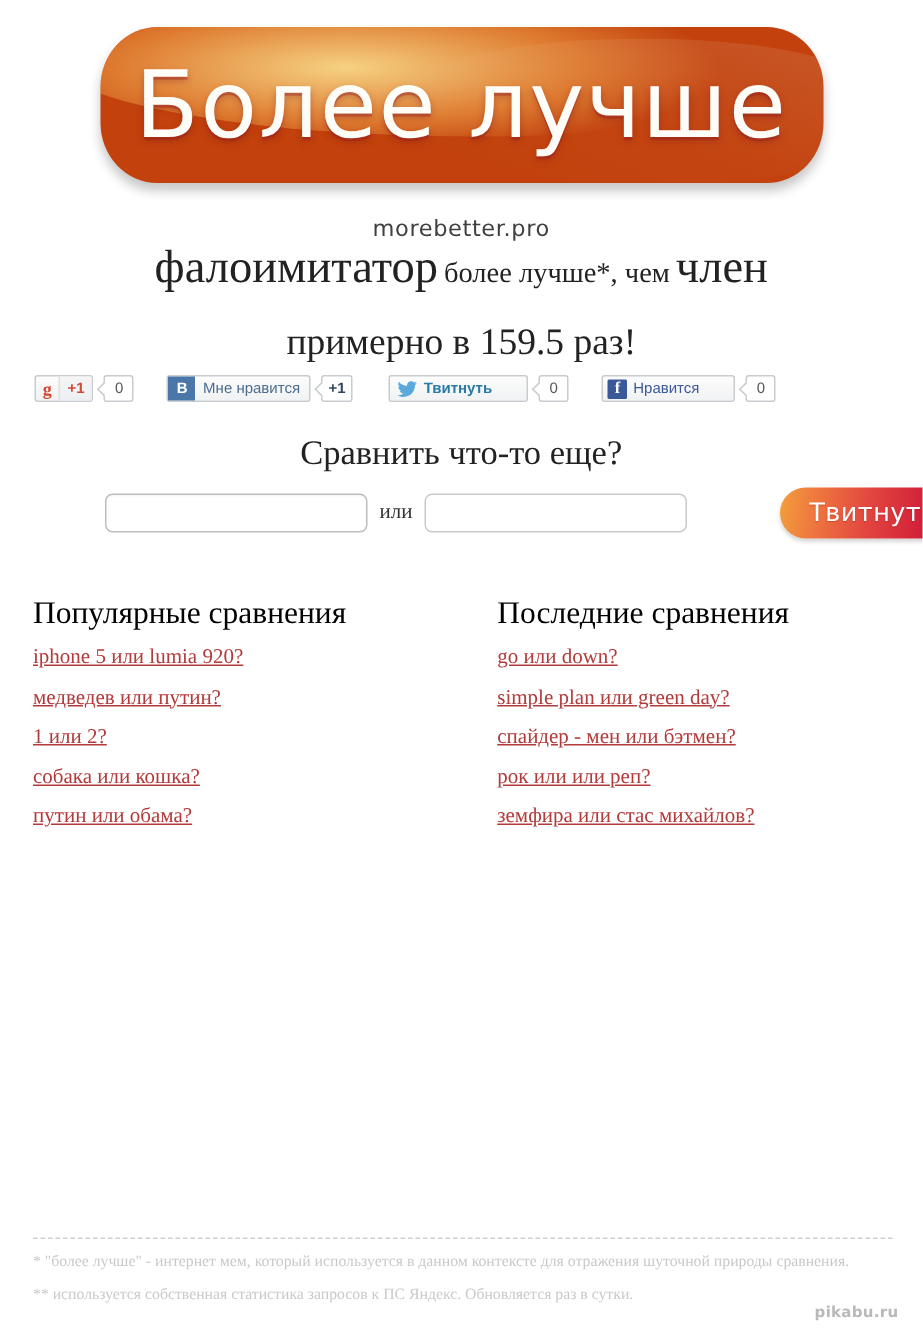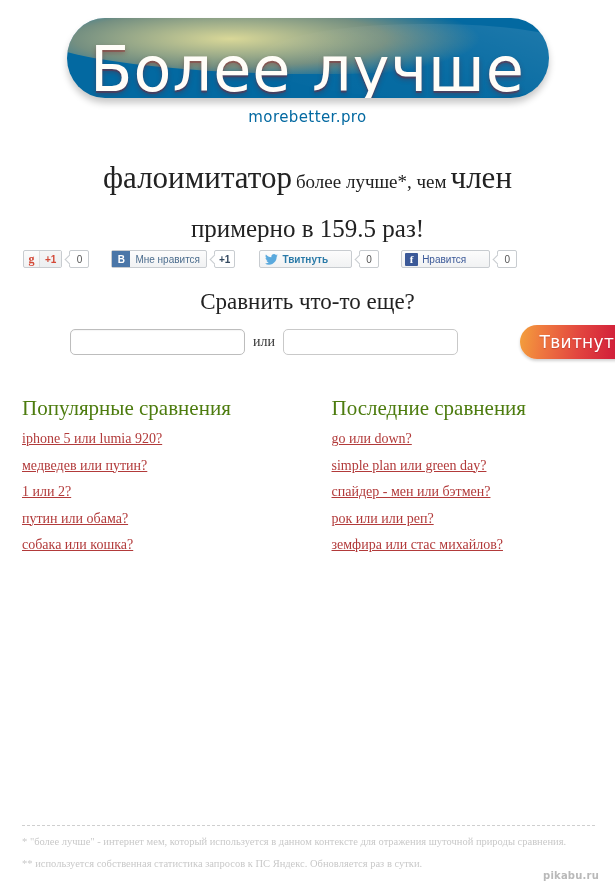--- a/index.html
+++ b/index.html
@@ -21,26 +21,26 @@
   .logo-wrap {
     position: absolute;
     left: 0; top: 18px;
     width: 615px;
     text-align: center;
   }
   .logo-badge {
     position: relative;
     display: inline-block;
     width: 482px;
-    height: 80px;
+    height: 104px;
     border-radius: 38px / 40px;
     background:
       radial-gradient(120% 150% at 30% 5%, rgba(255,226,120,0.95) 0%, rgba(255,196,88,0.75) 22%, rgba(247,140,72,0.25) 46%, rgba(216,42,62,0.0) 70%),
       linear-gradient(118deg, #f0a24a 0%, #ec8049 16%, #e2癸 0%, #d8344a 52%, #cf2038 72%, #c81f36 100%);
-    background-color: #0369a1;
+    background-color: #c2410c;
     box-shadow: 0 5px 7px rgba(0,0,0,0.22);
     overflow: hidden;
   }
   .logo-badge::before{
     content:"";
     position:absolute;
     left:-8%; top:-40%;
     width:120%; height:110%;
     border-radius:50%;
     background: radial-gradient(60% 70% at 35% 60%, rgba(255,235,150,0.85) 0%, rgba(255,190,90,0.45) 45%, rgba(255,150,80,0.0) 72%);
@@ -62,24 +62,24 @@
     line-height: 104px;
     font-family: "DejaVu Sans", sans-serif;
     font-size: 62px;
     letter-spacing: 1px;
     color: #fffdf8;
     text-shadow:
       0 2px 0 rgba(150,25,35,0.35),
       0 3px 5px rgba(120,20,30,0.35);
   }
   .logo-url {
-    margin-top: 6px;
+    margin-top: 16px;
     font-family: "DejaVu Sans", sans-serif;
     font-size: 15px;
-    color: #0369a1;
+    color: #404040;
     letter-spacing: 0.4px;
   }
 
   
   .headline {
     position: absolute;
     left: 0; top: 160px;
     width: 615px;
     text-align: center;
     line-height: 1.18;
@@ -236,21 +236,21 @@
   .columns {
     position: absolute;
     left: 22px; top: 396px;
     width: 575px;
     display: flex;
   }
   .col { width: 50%; }
   .col.right { padding-left: 22px; box-sizing: border-box; }
   .col-title {
     font-size: 21px;
-    color: #4d7c0f;
+    color: #000000;
     margin: 0 0 9px 0;
     font-weight: normal;
   }
   .col-link {
     display: block;
     font-size: 14px;
     color: #b23a3a;
     text-decoration: underline;
     margin-bottom: 9px;
     line-height: 1.25;
@@ -356,22 +356,22 @@
   <button class="cmp-btn">Твитнуть</button>
 </div>
 
 <div class="columns">
 
   <div class="col left">
     <h2 class="col-title">Популярные сравнения</h2>
     <a class="col-link" href="#">iphone 5 или lumia 920?</a>
     <a class="col-link" href="#">медведев или путин?</a>
     <a class="col-link" href="#">1 или 2?</a>
+    <a class="col-link" href="#">собака или кошка?</a>
     <a class="col-link" href="#">путин или обама?</a>
-    <a class="col-link" href="#">собака или кошка?</a>
   </div>
 
   <div class="col right">
     <h2 class="col-title">Последние сравнения</h2>
     <a class="col-link" href="#">go или down?</a>
     <a class="col-link" href="#">simple plan или green day?</a>
     <a class="col-link" href="#">спайдер - мен или бэтмен?</a>
     <a class="col-link" href="#">рок или или реп?</a>
     <a class="col-link" href="#">земфира или стас михайлов?</a>
   </div>

